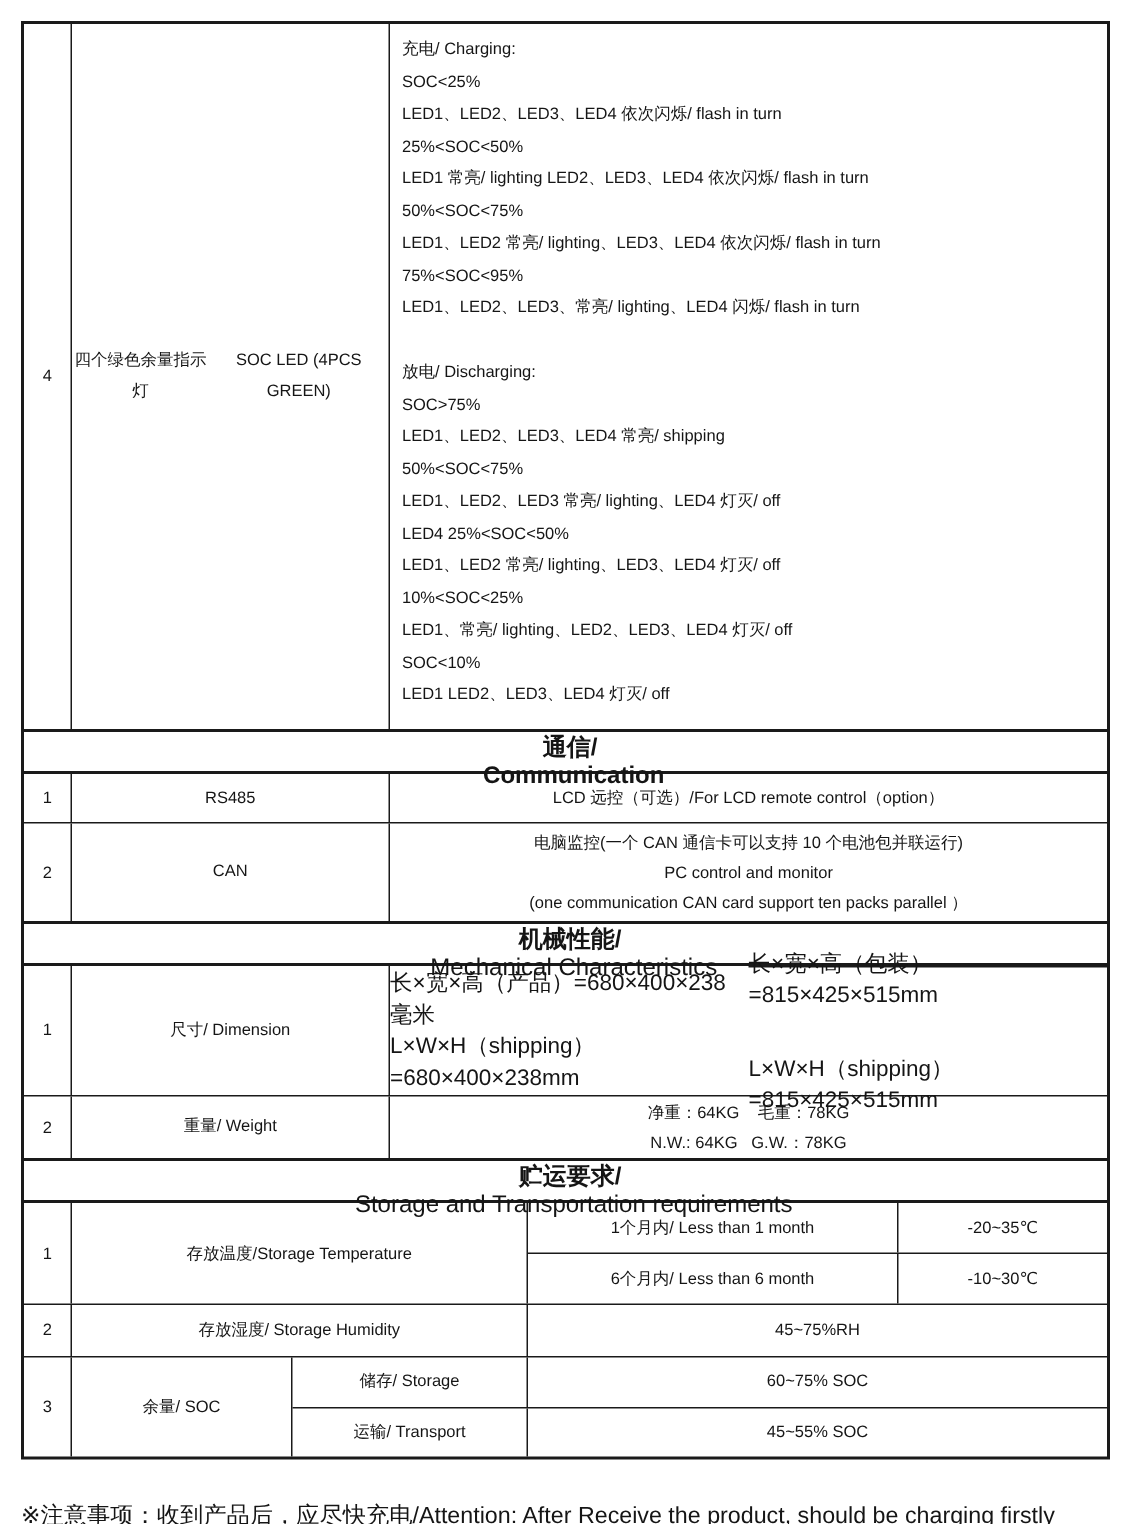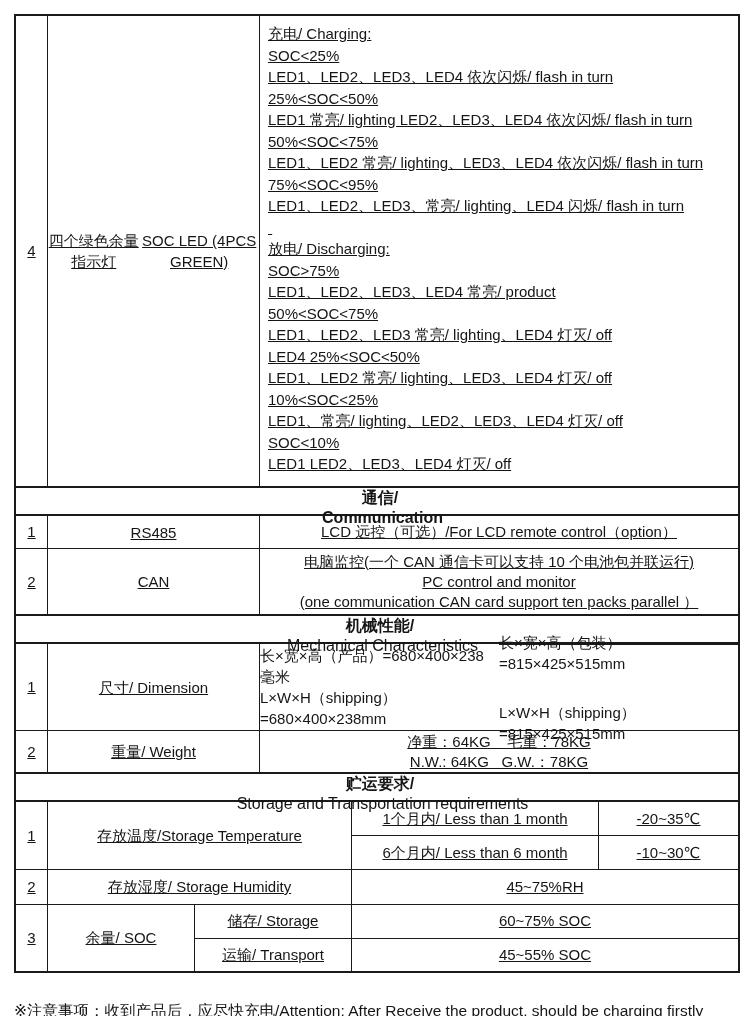--- a/index.html
+++ b/index.html
@@ -11,21 +11,21 @@
   }
   .tbl {
     position:absolute; left:14px; top:14px; width:726px;
     border:2px solid #1a1a1a; box-sizing:border-box; background:#fff;
   }
   .row { display:flex; box-sizing:border-box; border-top:1.5px solid #1a1a1a; align-items:stretch; }
   .row.first { border-top:none; }
   .row.hdr, .row.hdr + .row { border-top:2px solid #1a1a1a; }
 
   .cell { box-sizing:border-box; display:flex; align-items:center; justify-content:center;
-          text-align:center; font-size:15px; line-height:20px;text-decoration:underline; }
+          text-align:center; font-size:11px; line-height:20px; }
   .c-no   { width:32px; flex:none; border-right:1.5px solid #1a1a1a; }
   .c-name { width:212px; flex:none; border-right:1.5px solid #1a1a1a; line-height:21px; }
   .c-content { flex:1; flex-direction:column; }
   .c-left { align-items:flex-start; justify-content:flex-start; text-align:left;
             padding:7px 6px 0 8px; line-height:21.5px; }
   .tline { white-space:pre-wrap; min-height:21.5px; }
   .cline { white-space:pre-wrap; }
 
   .r-soc    { height:470px; }
   .hdr      { height:28px; align-items:center; padding-left:6px; font-size:16px;flex-direction:column; }
@@ -76,21 +76,21 @@
         <div class="tline">LED1、LED2、LED3、LED4 依次闪烁/ flash in turn</div>
         <div class="tline">25%&lt;SOC&lt;50%</div>
         <div class="tline">LED1 常亮/ lighting LED2、LED3、LED4 依次闪烁/ flash in turn</div>
         <div class="tline">50%&lt;SOC&lt;75%</div>
         <div class="tline">LED1、LED2 常亮/ lighting、LED3、LED4 依次闪烁/ flash in turn</div>
         <div class="tline">75%&lt;SOC&lt;95%</div>
         <div class="tline">LED1、LED2、LED3、常亮/ lighting、LED4 闪烁/ flash in turn</div>
         <div class="tline">&nbsp;</div>
         <div class="tline">放电/ Discharging:</div>
         <div class="tline">SOC&gt;75%</div>
-        <div class="tline">LED1、LED2、LED3、LED4 常亮/ product</div>
+        <div class="tline">LED1、LED2、LED3、LED4 常亮/ shipping</div>
         <div class="tline">50%&lt;SOC&lt;75%</div>
         <div class="tline">LED1、LED2、LED3 常亮/ lighting、LED4 灯灭/ off</div>
         <div class="tline">LED4 25%&lt;SOC&lt;50%</div>
         <div class="tline">LED1、LED2 常亮/ lighting、LED3、LED4 灯灭/ off</div>
         <div class="tline">10%&lt;SOC&lt;25%</div>
         <div class="tline">LED1、常亮/ lighting、LED2、LED3、LED4 灯灭/ off</div>
         <div class="tline">SOC&lt;10%</div>
         <div class="tline">LED1 LED2、LED3、LED4 灯灭/ off</div>
       </div>
   </div>

